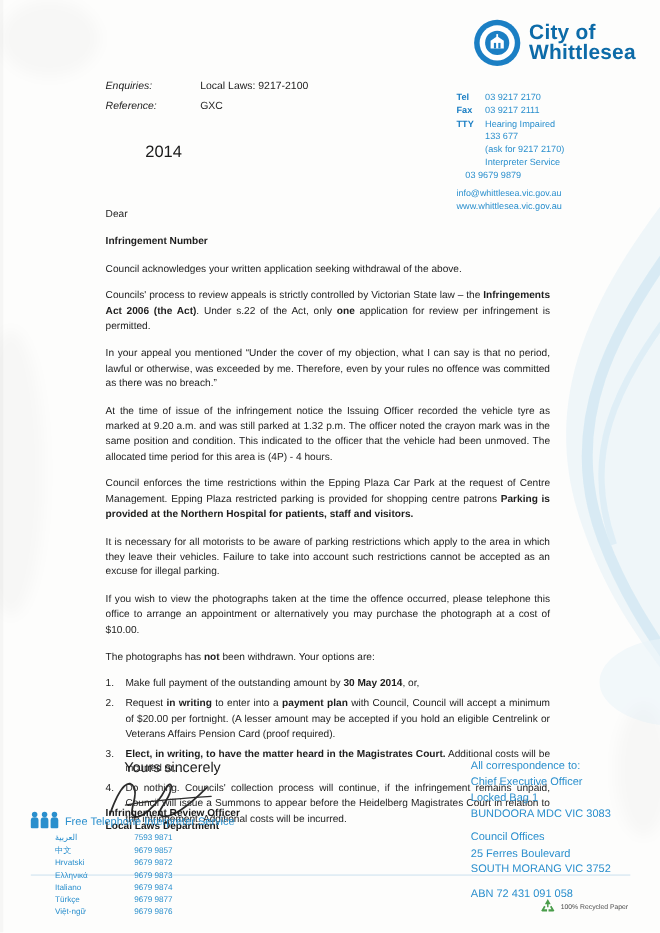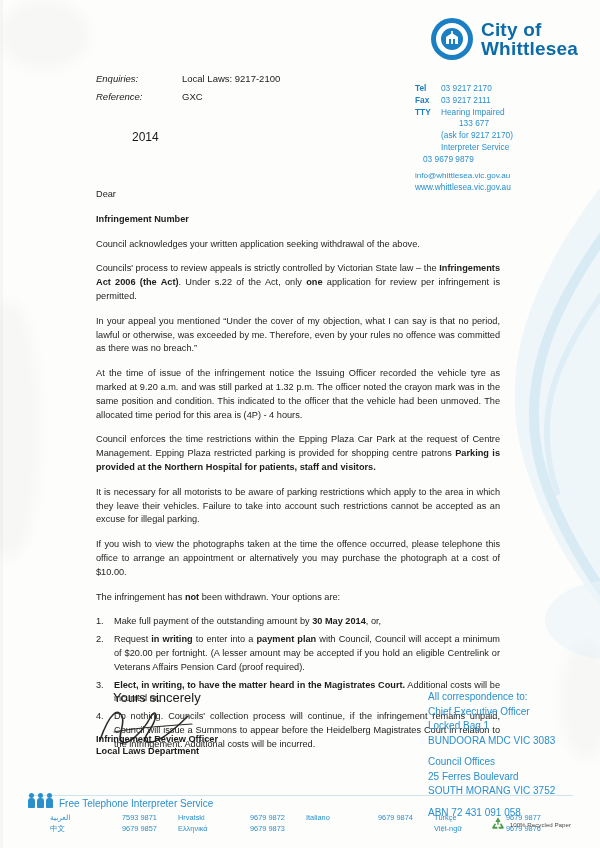--- a/index.html
+++ b/index.html
@@ -90,21 +90,21 @@
     font-size: 9.5px;
     color: #222;
   }
   .enq-row { display: flex; margin-bottom: 7px; }
   .enq-label { width: 86px; font-style: italic; }
   .enq-val { }
   .year {
     position: absolute;
     left: 132px;
     top: 130px;
-    font-size: 12px;
+    font-size: 15px;
   }
 
   
   .contacts {
     position: absolute;
     right: 20px;
     top: 83px;
     width: 165px;
     font-size: 8.3px;
     color: #2a8fcd;
@@ -212,20 +212,21 @@
     content: "";
     position: absolute;
     top: -5px; left: 1px;
     width: 5px; height: 5px;
     border-radius: 50%;
     background: #2a8fcd;
   }
   .lang-cols {
     display: flex;
     margin-left: 22px;
+    flex-direction: column;
   }
   .lang-col { width: 128px; }
   .lang-row { display: flex; line-height: 1.5; }
   .lang-name { width: 72px; }
   .lang-num { }
   .recycle {
     position: absolute;
     right: 2px;
     bottom: 2px;
     display: flex;
@@ -300,39 +301,39 @@
       <div class="v">03 9217 2170</div>
     </div>
     <div class="row">
       <div class="k">Fax</div>
       <div class="v">03 9217 2111</div>
     </div>
     <div class="row">
       <div class="k">TTY</div>
       <div class="v">Hearing Impaired</div>
     </div>
-    <div style="margin-left:44px;">133 677</div>
+    <div style="margin-left:26px;">133 677</div>
     <div style="margin-left:26px;">(ask for 9217 2170)</div>
     <div style="margin-left:26px;">Interpreter Service</div>
     <div style="margin-left:8px;">03 9679 9879</div>
     <div class="urls">info@whittlesea.vic.gov.au</div>
     <div>www.whittlesea.vic.gov.au</div>
   </div>
 
   <div class="body">
     <p class="dear">Dear</p>
     <p class="infr-head">Infringement Number</p>
     <p>Council acknowledges your written application seeking withdrawal of the above.</p>
     <p><span>Councils' process to review appeals is strictly controlled by Victorian State law – the </span><span class="b">Infringements Act 2006 (the Act)</span><span>.  Under s.22 of the Act, only </span><span class="b">one</span><span> application for review per infringement is permitted.</span></p>
     <p>In your appeal you mentioned “Under the cover of my objection, what I can say is that no period, lawful or otherwise, was exceeded by me.  Therefore, even by your rules no offence was committed as there was no breach.”</p>
     <p>At the time of issue of the infringement notice the Issuing Officer recorded the vehicle tyre as marked at 9.20 a.m. and was still parked at 1.32 p.m.  The officer noted the crayon mark was in the same position and condition.  This indicated to the officer that the vehicle had been unmoved.  The allocated time period for this area is (4P) - 4 hours.</p>
     <p><span>Council enforces the time restrictions within the Epping Plaza Car Park at the request of Centre Management. Epping Plaza restricted parking is provided for shopping centre patrons  </span><span class="b">Parking is provided at the Northern Hospital for patients, staff and visitors.</span></p>
     <p>It is necessary for all motorists to be aware of parking restrictions which apply to the area in which they leave their vehicles.  Failure to take into account such restrictions cannot be accepted as an excuse for illegal parking.</p>
     <p>If you wish to view the photographs taken at the time the offence occurred, please telephone this office to arrange an appointment or alternatively you may purchase the photograph at a cost of $10.00.</p>
-    <p><span>The infringement has </span><span class="b">not</span><span> been withdrawn.  Your options are:</span></p>
+    <p><span>The photographs has </span><span class="b">not</span><span> been withdrawn.  Your options are:</span></p>
     <ul class="options-list" id="options-list">
         <li><span class="num">1.</span><span>Make full payment of the outstanding amount by </span><span class="b">30 May 2014</span><span>, or,</span></li>
         <li><span class="num">2.</span><span>Request </span><span class="b">in writing</span><span> to enter into a </span><span class="b">payment plan</span><span> with Council, Council will accept a minimum of $20.00 per fortnight. (A lesser amount may be accepted if you hold an eligible Centrelink or Veterans Affairs Pension Card (proof required).</span></li>
         <li><span class="num">3.</span><span class="b">Elect, in writing, to have the matter heard in the Magistrates Court.</span><span> Additional costs will be incurred or,</span></li>
         <li><span class="num">4.</span><span>Do nothing. Councils' collection process will continue, if the infringement remains unpaid, Council will issue a Summons to appear before the Heidelberg Magistrates Court in relation to the infringement.  Additional costs will be incurred.</span></li>
       </ul>
   </div>
 
   <div class="signoff">Yours sincerely</div>
   <svg class="sig-scribble" viewBox="0 0 120 46">

